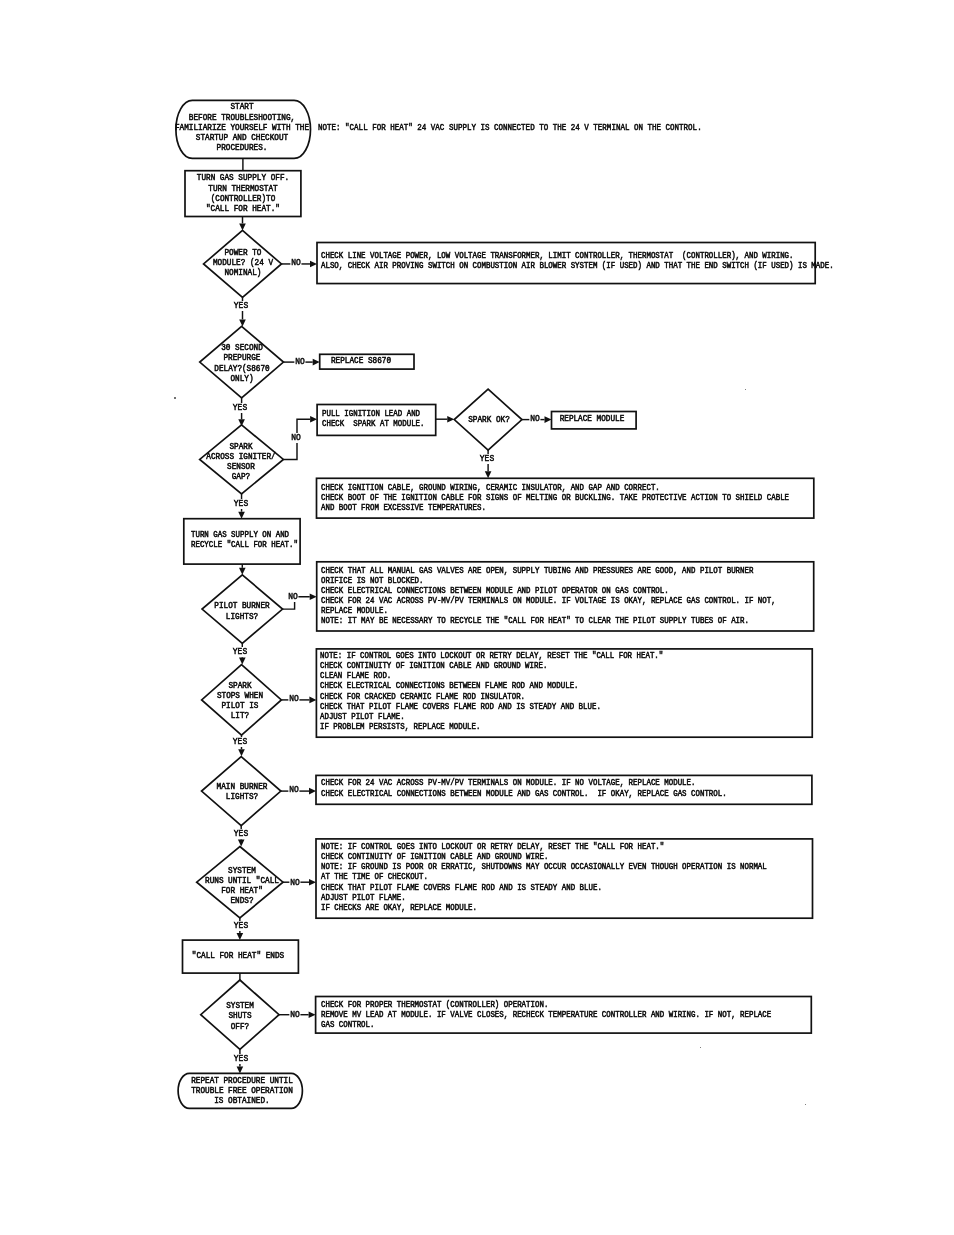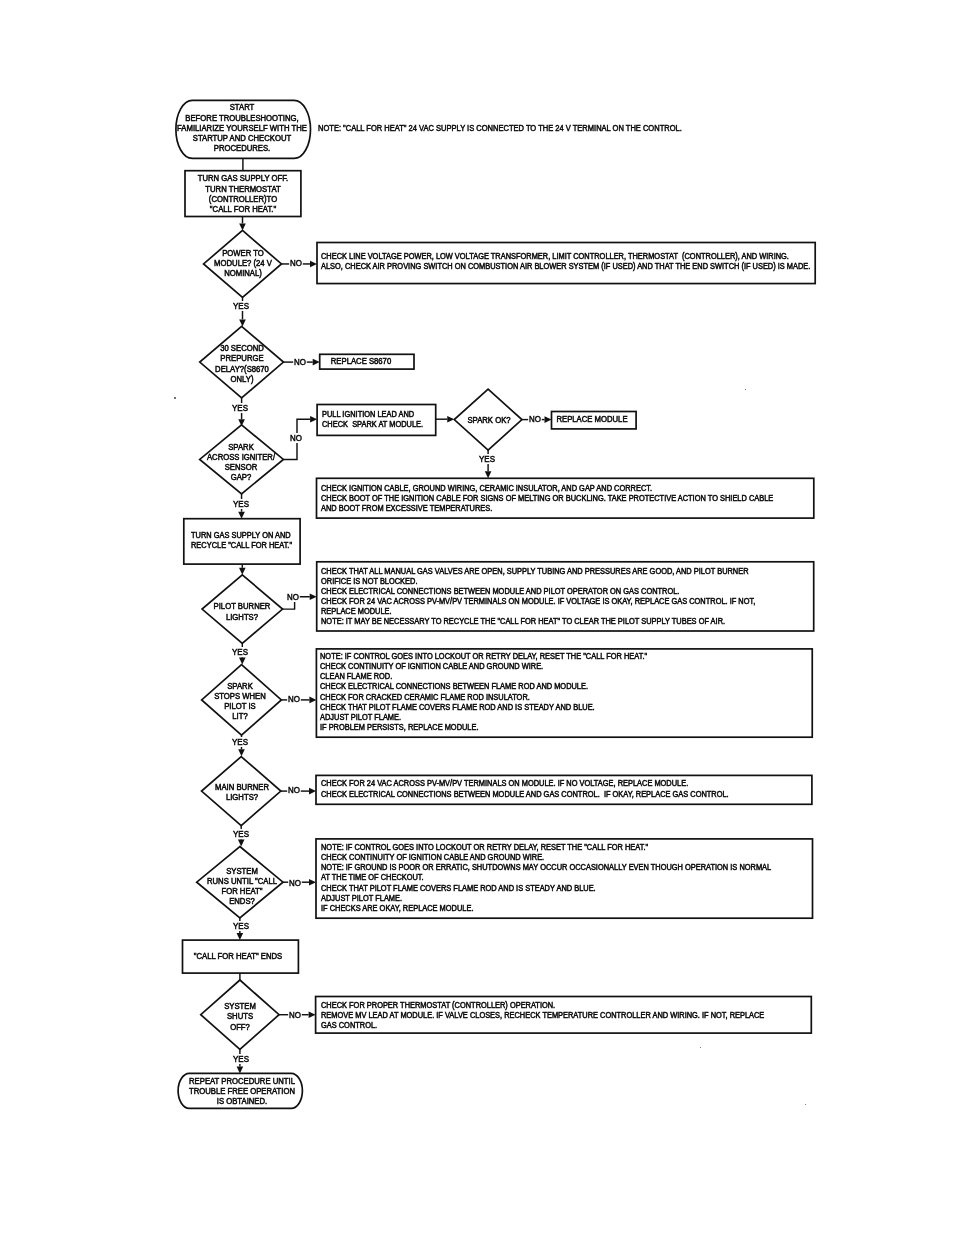--- a/index.html
+++ b/index.html
@@ -1,18 +1,18 @@
 <!DOCTYPE html>
 <html><head>
 <meta charset="utf-8">
 <title>Troubleshooting Flowchart</title>
 <style>
   html,body{margin:0;padding:0;background:#fff;}
   #page{position:relative;width:954px;height:1235px;background:#fff;overflow:hidden;
-        font-family:Liberation Sans, sans-serif;color:#000;filter:grayscale(1);}
+        font-family:Liberation Mono, monospace;color:#000;filter:grayscale(1);}
   #art{position:absolute;left:0;top:0;width:954px;height:1235px;}
   .tb{position:absolute;white-space:pre;color:#0a0a0a;font-size:8.4px;line-height:10.15px;
       -webkit-text-stroke:0.5px #0a0a0a;}
   .tb.l{transform-origin:left top;transform:scaleX(0.887);}
   .tb.c{transform-origin:center top;transform:translateX(-50%) scaleX(0.92);text-align:center;}
   .lbl{position:absolute;white-space:pre;color:#0a0a0a;font-size:9.4px;line-height:10px;
        transform-origin:center top;transform:translateX(-50%) scaleX(0.85);background:#fff;padding:0 1px;
        -webkit-text-stroke:0.5px #0a0a0a;}
   .note{position:absolute;white-space:pre;color:#0a0a0a;font-size:8.8px;line-height:11px;
         transform-origin:left top;transform:scaleX(0.855);-webkit-text-stroke:0.5px #0a0a0a;}

